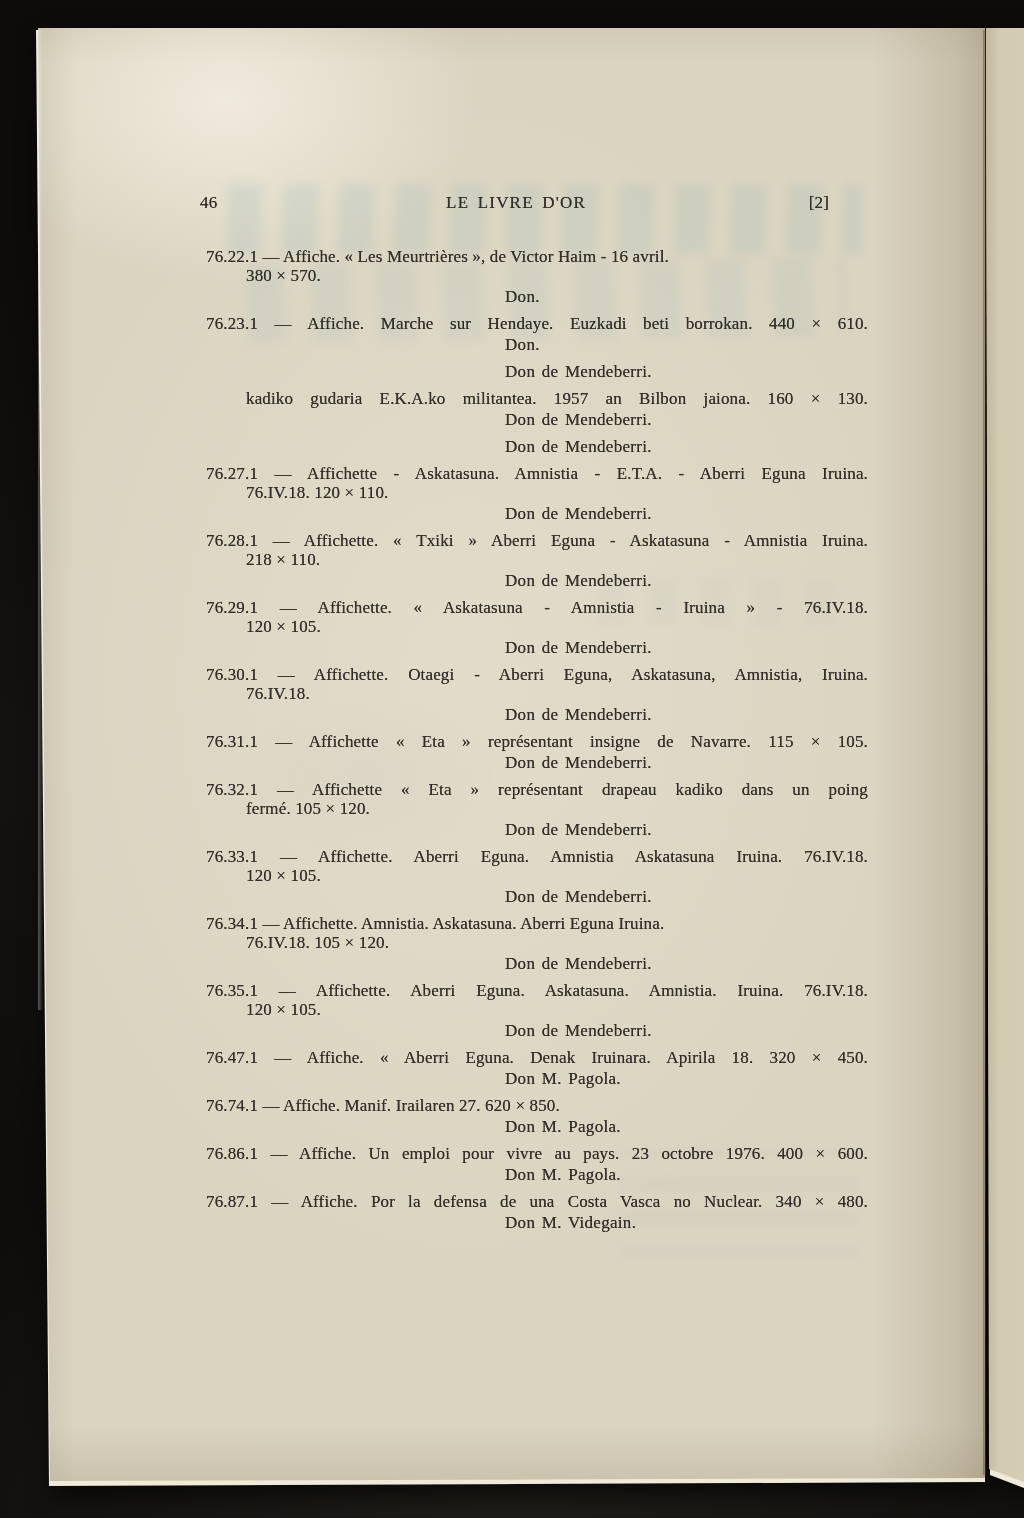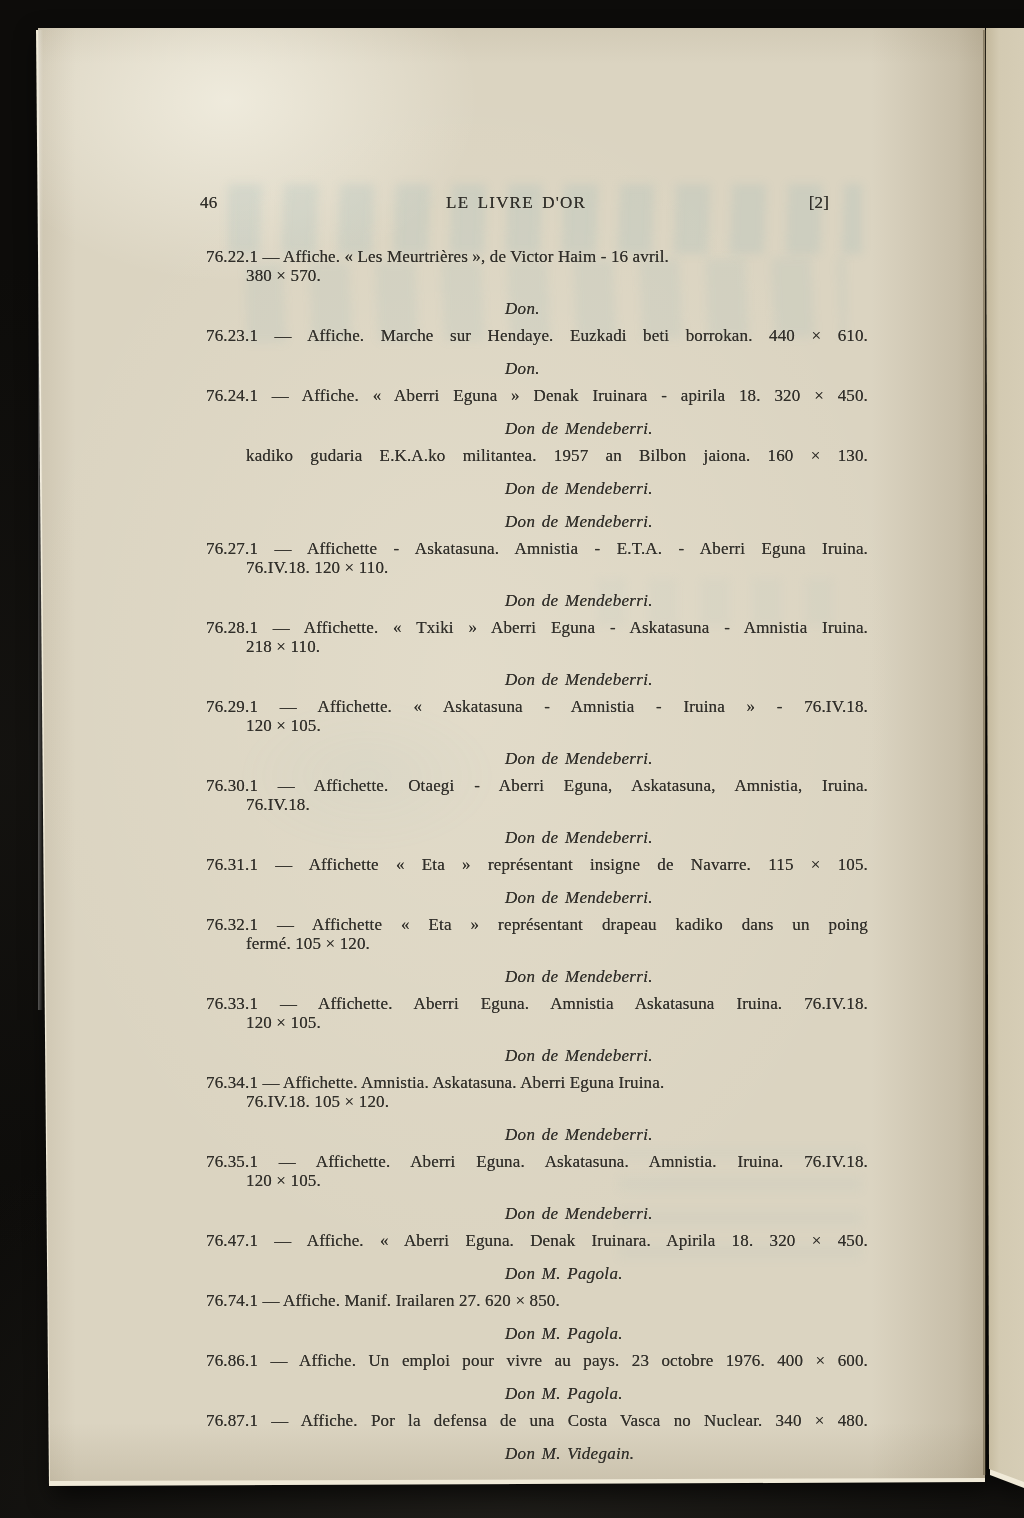--- a/index.html
+++ b/index.html
@@ -83,21 +83,21 @@
   .running-head{position:relative;height:19px;margin-bottom:35px;}
   .pagenum{position:absolute;left:-6px;top:0;}
   .head-title{position:absolute;left:310px;top:0;transform:translateX(-50%);
     letter-spacing:1.2px;word-spacing:3px;white-space:nowrap;}
   .folio{position:absolute;right:39px;top:0;}
 
   .entry{margin-bottom:8px;}
   .line{min-height:19px;}
   .line.cont{padding-left:40px;}
   .line.fill{text-align:justify;text-align-last:justify;}
-  .attr{padding-left:299px;font-style:italic;margin-top:14px;letter-spacing:.3px;word-spacing:2px;}
+  .attr{padding-left:299px;margin-top:2px;letter-spacing:.3px;word-spacing:2px;}
 </style>
 </head>
 <body>
 
 <div class="bg-vignette"></div>
 
 <div class="page-stack">
   <div class="page-under"></div>
   <div class="page-next-under"></div>
   <div class="page-next"></div>
@@ -122,21 +122,20 @@
         <div class="entry">
           <div class="line first"><span class="eid">76.22.1</span><span class="dash"> — </span><span class="etxt">Affiche. « Les Meurtrières », de Victor Haim - 16 avril.</span></div>
           <div class="line cont">380 × 570.</div>
           <div class="attr">Don.</div>
         </div>
         <div class="entry">
           <div class="line first fill"><span class="eid">76.23.1</span><span class="dash"> — </span><span class="etxt">Affiche. Marche sur Hendaye. Euzkadi beti borrokan. 440 × 610.</span></div>
           <div class="attr">Don.</div>
         </div>
         <div class="entry">
-          <div class="line first fill"><span class="eid">76.24.1</span><span class="dash"> — </span><span class="etxt">Affiche. « Aberri Eguna » Denak Iruinara - apirila 18. 320 × 450.</span></div>
           <div class="attr">Don de Mendeberri.</div>
         </div>
         <div class="entry">
           <div class="line cont fill">kadiko gudaria E.K.A.ko militantea. 1957 an Bilbon jaiona. 160 × 130.</div>
           <div class="attr">Don de Mendeberri.</div>
         </div>
         <div class="entry">
           <div class="attr">Don de Mendeberri.</div>
         </div>
         <div class="entry">

